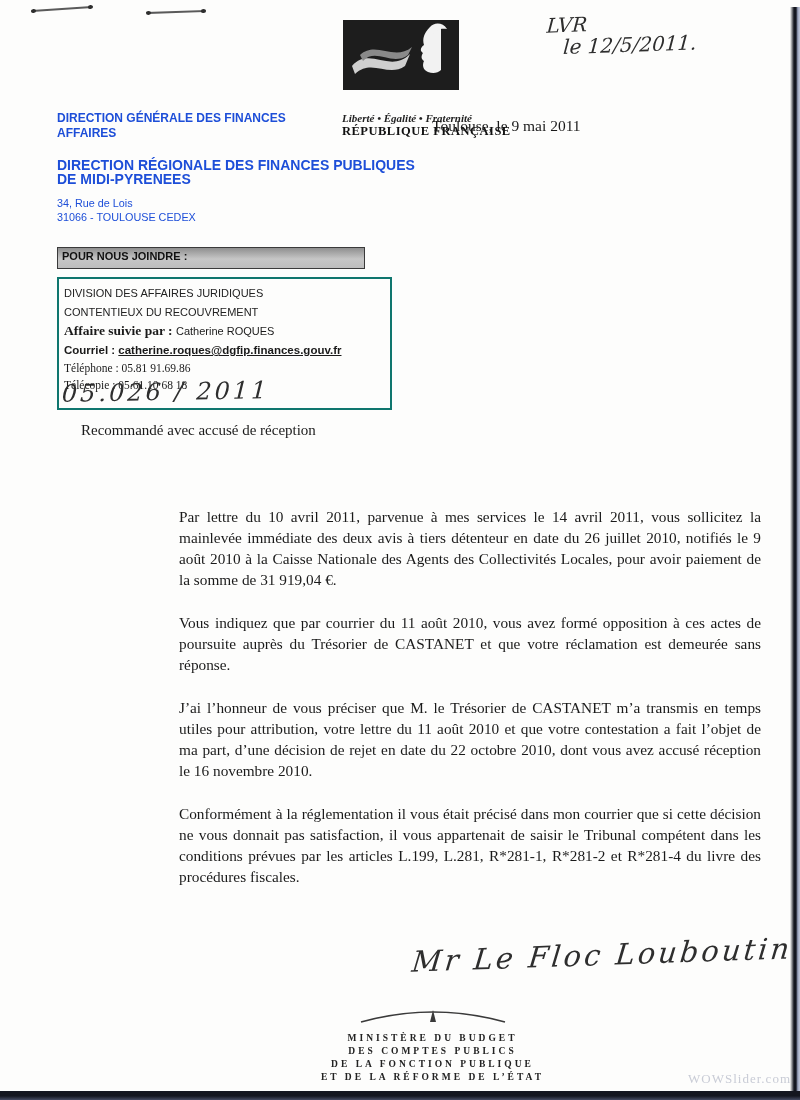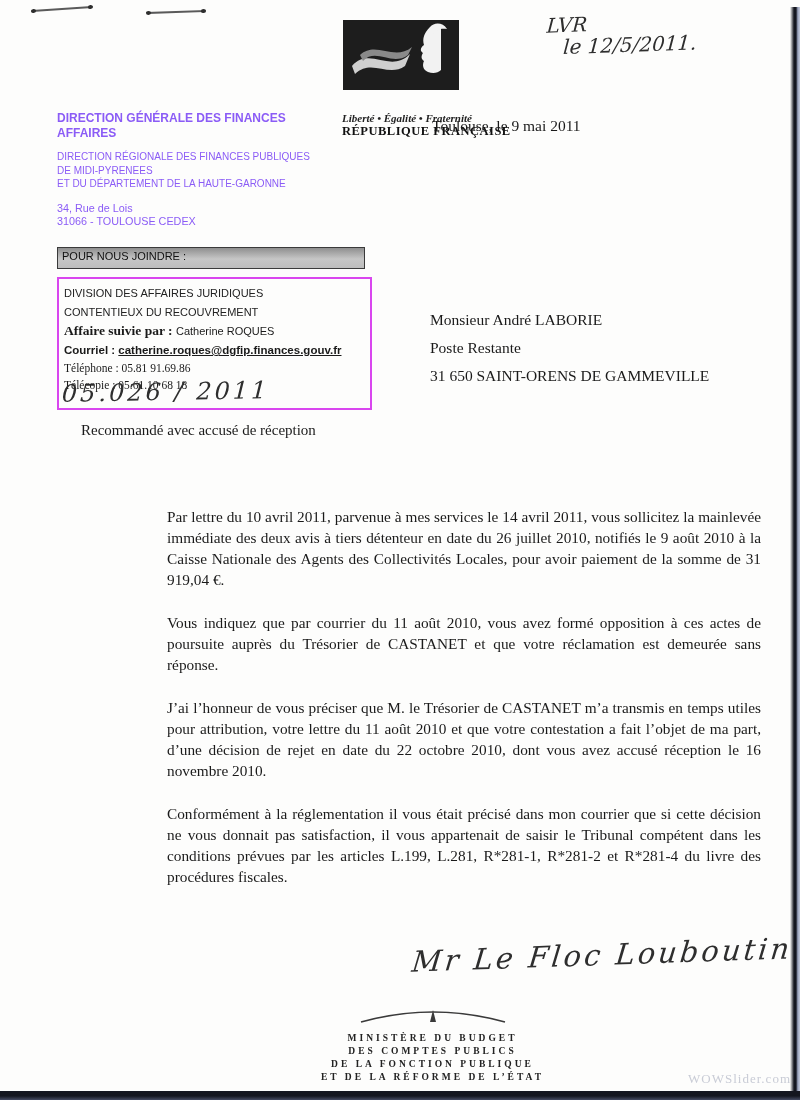--- a/index.html
+++ b/index.html
@@ -24,45 +24,45 @@
   .rf-logo{position:absolute;left:342px;top:20px;width:118px;text-align:center;}
   .rf-logo .motto{font-size:11px;font-style:italic;font-weight:bold;margin-top:16px;white-space:nowrap;color:#222;}
   .rf-logo .republic{font-size:12.5px;font-weight:bold;letter-spacing:0.5px;white-space:nowrap;color:#111;}
   
   .hand{font-family:"DejaVu Serif",serif;font-style:italic;color:#2e2e2e;}
   .note-tr{position:absolute;left:546px;top:12px;font-size:20px;transform:rotate(-2deg) skewX(-6deg);line-height:22px;}
   .note-tr .l2{margin-left:18px;}
   .hand-ref{position:absolute;left:62px;top:378px;font-size:24px;letter-spacing:3px;transform:rotate(-1deg) skewX(-4deg);}
   .signature{position:absolute;left:412px;top:938px;font-size:29px;letter-spacing:3px;transform:rotate(-2deg) skewX(-8deg);white-space:nowrap;}
   
-  .sender{position:absolute;left:57px;top:111px;font-family:"Liberation Sans",sans-serif;color:#8b5cf6;}
+  .sender{position:absolute;left:57px;top:111px;font-family:"Liberation Sans",sans-serif;color:#1d4ed8;}
   .sender .g1{font-size:12px;font-weight:bold;line-height:15px;}
-  .sender .g2{font-size:10px;font-weight:normal;line-height:13.5px;margin-top:9px;}
+  .sender .g2{font-size:14px;font-weight:bold;line-height:13.5px;margin-top:18px;}
   .sender .g3{font-size:10.8px;line-height:13.5px;margin-top:11px;}
   
   .dateline{position:absolute;left:432px;top:117px;font-size:15.5px;}
   .recipient{position:absolute;left:430px;top:306px;font-size:15.5px;line-height:28px;}
   
   .joindre-bar{position:absolute;left:57px;top:247px;width:302px;height:18px;
     background:linear-gradient(180deg,#8f8f8f 0%,#c6c6c6 55%,#bdbdbd 100%);
     border:1px solid #3a3a3a;font-family:"Liberation Sans",sans-serif;
-    font-size:11px;font-weight:normal;color:#111;padding:2px 0 0 4px;}
-  .contact-box{position:absolute;left:57px;top:277px;width:306px;height:124px;border:2px solid #d946ef;padding:5px 0 0 5px;}
+    font-size:11px;font-weight:bold;color:#111;padding:2px 0 0 4px;}
+  .contact-box{position:absolute;left:57px;top:277px;width:306px;height:124px;border:2px solid #0f766e;padding:5px 20px 0 5px;}
   .contact-box .sans{font-family:"Liberation Sans",sans-serif;}
   .cb-line{font-size:11px;line-height:18.5px;color:#222;}
   .cb-affaire{font-size:13.5px;font-weight:bold;line-height:19px;}
   .cb-affaire .val{font-family:"Liberation Sans",sans-serif;font-size:11px;font-weight:normal;}
   .cb-courriel{font-size:11.5px;font-weight:bold;line-height:19px;}
   .cb-courriel .val{text-decoration:underline;}
   .cb-tel{font-size:11.5px;line-height:17px;}
   
   .mention{position:absolute;left:57px;top:422px;font-size:15px;margin-left:24px;}
   .body-text{position:absolute;left:167px;top:506px;width:594px;font-size:15.3px;line-height:21px;}
   .body-text .salutation{margin:0 0 64px 0;}
-  .body-text p{margin:0 0 22px 0;text-align:justify;}
+  .body-text p{margin:0 0 22px 12px;text-align:justify;}
   
   .ministry{position:absolute;left:310px;top:1000px;width:245px;text-align:center;}
   .ministry .lines{font-size:9.5px;font-weight:bold;letter-spacing:3px;line-height:13px;color:#222;margin-top:2px;white-space:nowrap;}
 </style>
 </head>
 <body>
 
 <div id="page">
 
   <div class="staple" id="staple1"></div>
@@ -86,21 +86,20 @@
   </div>
 
   <div class="sender">
     <div class="g1">
       <div>DIRECTION GÉNÉRALE DES FINANCES</div>
       <div>AFFAIRES</div>
     </div>
     <div class="g2">
       <div>DIRECTION RÉGIONALE DES FINANCES PUBLIQUES</div>
       <div>DE MIDI-PYRENEES</div>
-      <div>ET DU DÉPARTEMENT DE LA HAUTE-GARONNE</div>
     </div>
     <div class="g3">
       <div>34, Rue de Lois</div>
       <div>31066 - TOULOUSE CEDEX</div>
     </div>
   </div>
 
   <div class="dateline">Toulouse, le 9 mai 2011</div>
 
   <div class="joindre-bar">POUR NOUS JOINDRE :</div>
@@ -115,25 +114,20 @@
     <div class="cb-courriel sans">
       <span>Courriel :</span>
       <span class="val">catherine.roques@dgfip.finances.gouv.fr</span>
     </div>
     <div class="cb-tel">Téléphone : 05.81 91.69.86</div>
     <div class="cb-tel">Télécopie : 05.61.10 68 18</div>
   </div>
 
   <div class="hand hand-ref">05.026 / 2011</div>
 
-  <div class="recipient">
-    <div>Monsieur André LABORIE</div>
-    <div>Poste Restante</div>
-    <div>31 650 SAINT-ORENS DE GAMMEVILLE</div>
-  </div>
 
   <div class="mention">Recommandé avec accusé de réception</div>
 
   <div class="body-text">
     <p>Par lettre du 10 avril 2011, parvenue à mes services le 14 avril 2011, vous sollicitez la mainlevée immédiate des deux avis à tiers détenteur en date du 26 juillet 2010, notifiés le 9 août 2010 à la Caisse Nationale des Agents des Collectivités Locales, pour avoir paiement de la somme de 31 919,04 €.</p>
     <p>Vous indiquez que par courrier du 11 août 2010, vous avez formé opposition à ces actes de poursuite auprès du Trésorier de CASTANET et que votre réclamation est demeurée sans réponse.</p>
     <p>J’ai l’honneur de vous préciser que M. le Trésorier de CASTANET m’a transmis en temps utiles pour attribution, votre lettre du 11 août 2010 et que votre contestation a fait l’objet de ma part, d’une décision de rejet en date du 22 octobre 2010, dont vous avez accusé réception le 16 novembre 2010.</p>
     <p>Conformément à la réglementation il vous était précisé dans mon courrier que si cette décision ne vous donnait pas satisfaction, il vous appartenait de saisir le Tribunal compétent dans les conditions prévues par les articles L.199, L.281, R*281-1, R*281-2 et R*281-4 du livre des procédures fiscales.</p>
   </div>
 

